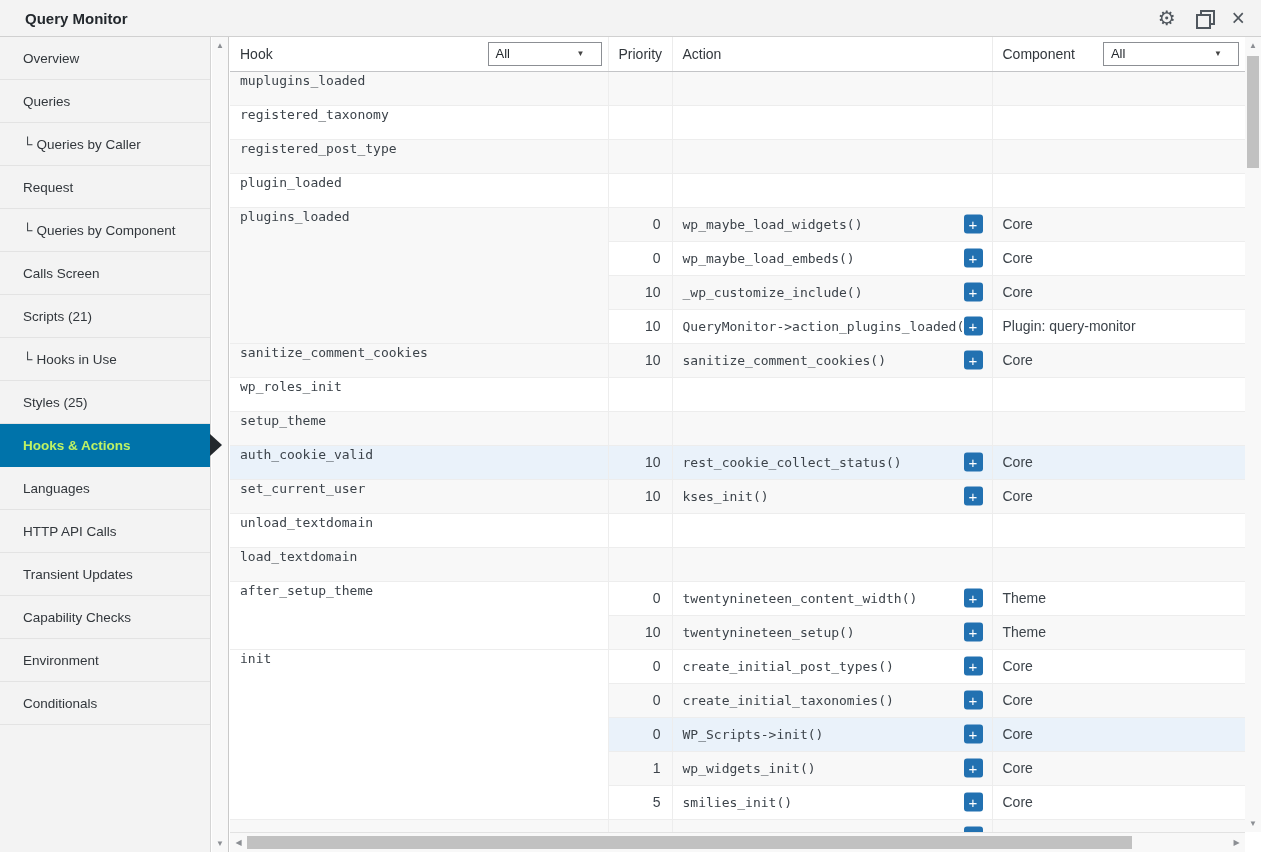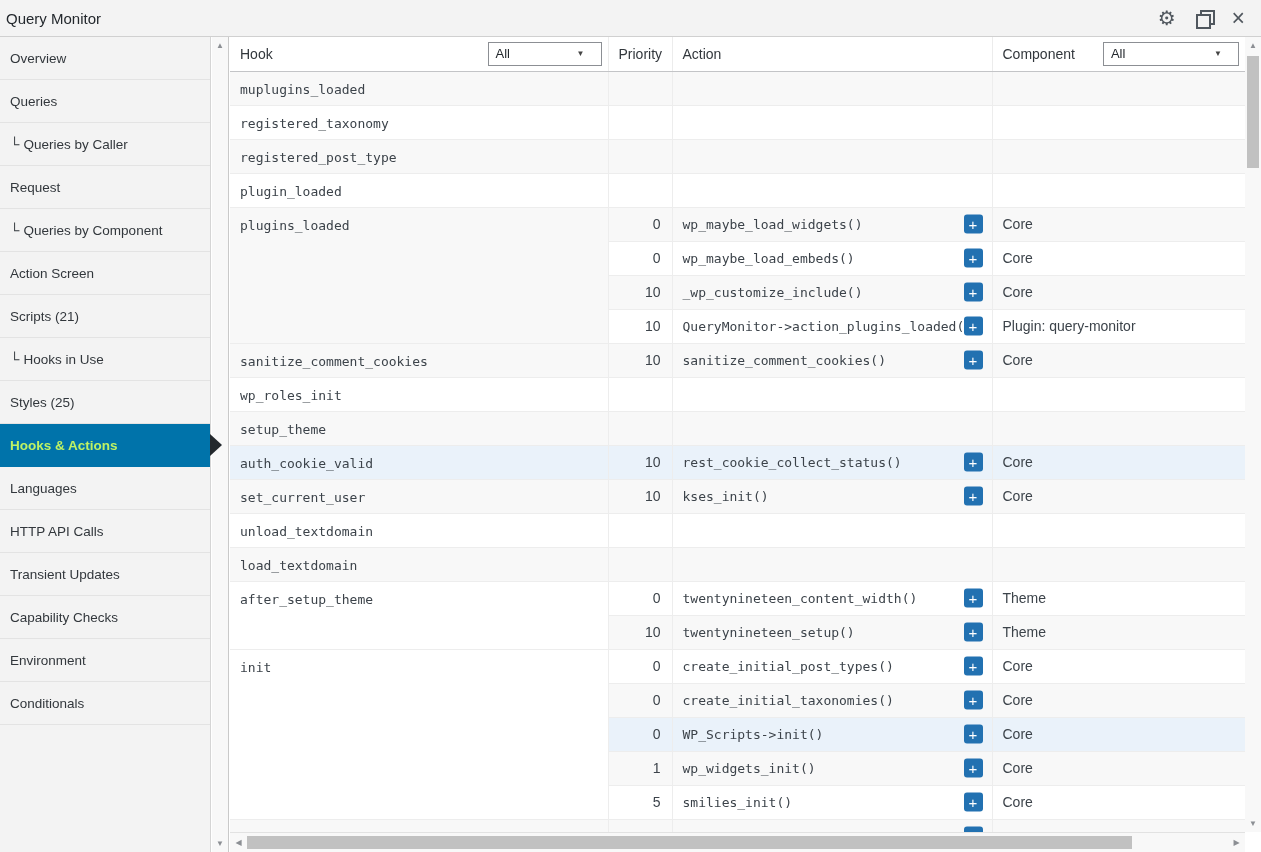--- a/index.html
+++ b/index.html
@@ -9,36 +9,36 @@
     background:#fff; color:#32373c; position:relative;
   }
   code { font-family:"DejaVu Sans Mono", monospace; font-size:13px; color:#3c434a; }
 
   
   .titlebar {
     position:absolute; left:0; top:0; width:100%; height:37px;
     background:#f3f3f3; border-bottom:1px solid #d0d0d0;
     display:flex; align-items:center; z-index:10;
   }
-  .titlebar-title { font-size:15px; color:#23282d; padding-left:6px; font-weight:400; }
+  .titlebar-title { font-size:15px; color:#23282d; padding-left:25px; font-weight:700; }
   .titlebar-icons { margin-left:auto; display:flex; align-items:center; gap:20px; padding-right:16px; }
   .gear-icon { font-size:20px; color:#50575e; line-height:1; cursor:pointer; }
   .popout-icon { position:relative; width:16px; height:16px; cursor:pointer; }
   .popout-icon::before { content:""; position:absolute; top:0; left:4px; width:11px; height:11px; border:2px solid #50575e; }
   .popout-icon::after  { content:""; position:absolute; top:4px; left:0; width:11px; height:11px; border:2px solid #50575e; background:#f3f3f3; }
   .close-icon { font-size:23px; color:#50575e; line-height:16px; cursor:pointer; }
 
   
   .sidebar {
     position:absolute; left:0; top:37px; bottom:0; width:211px;
     background:#f3f3f3; border-right:1px solid #d5d5d5; z-index:3; overflow:visible;
   }
   .menu-item {
     display:block; position:relative; width:100%; height:43px; line-height:42px;
-    padding:0 10px; text-align:left; border:0; border-bottom:1px solid #e3e3e3;
+    padding:0 23px; text-align:left; border:0; border-bottom:1px solid #e3e3e3;
     background:#f3f3f3; color:#32373c; font:13.5px "Liberation Sans", sans-serif;
     cursor:pointer; white-space:nowrap; overflow:visible;
   }
   .menu-item.selected { background:var(--accent,#0073aa); color:#bef264; font-weight:700; border-bottom-color:var(--accent,#0073aa); }
   .sel-arrow {
     position:absolute; right:-12px; top:50%; margin-top:-11px; width:0; height:0;
     border-top:11px solid transparent; border-bottom:11px solid transparent;
     border-left:12px solid #23282d; z-index:6;
   }
   .child-prefix { margin-right:4px; }
@@ -73,21 +73,21 @@
   .filter-component { width:150px; }
 
   tbody td {
     height:34px; border-bottom:1px solid #ededed; border-right:1px solid #ededed;
     padding:0 10px; font-size:14px; color:#3c434a; background:#fff; vertical-align:middle;
     overflow:hidden; white-space:nowrap;
   }
   tbody td:last-child { border-right:0; }
   tr.alt td { background:var(--alt,#f8f8f8); }
   tr.hl td  { background:var(--hl,#eaf2fa); }
-  td.col-hook { vertical-align:top; padding-top:9px; }
+  td.col-hook { vertical-align:top; }
   td.col-priority { text-align:right; padding-right:11px; }
   td.col-action { position:relative; padding-right:34px;margin-top:24px; }
   .expand-btn {
     position:absolute; right:9px; top:50%; transform:translateY(-50%);
     width:19px; height:19px; border:0; border-radius:3px; padding:0;
     background:var(--btn,#2271b1); color:#fff; font-size:15px; line-height:18px; text-align:center; cursor:pointer;
     font-family:"Liberation Sans", sans-serif;
   }
 
   
@@ -119,21 +119,21 @@
     <span class="close-icon">×</span>
   </div>
 </header>
 
 <nav class="sidebar">
     <button class="menu-item"><span>Overview</span></button>
     <button class="menu-item"><span>Queries</span></button>
     <button class="menu-item"><span class="child-prefix">└</span><span>Queries by Caller</span></button>
     <button class="menu-item"><span>Request</span></button>
     <button class="menu-item"><span class="child-prefix">└</span><span>Queries by Component</span></button>
-    <button class="menu-item"><span>Action Screen</span></button>
+    <button class="menu-item"><span>Calls Screen</span></button>
     <button class="menu-item"><span>Scripts (21)</span></button>
     <button class="menu-item"><span class="child-prefix">└</span><span>Hooks in Use</span></button>
     <button class="menu-item"><span>Styles (25)</span></button>
     <button class="menu-item selected"><span>Hooks &amp; Actions</span><span class="sel-arrow"></span></button>
     <button class="menu-item"><span>Languages</span></button>
     <button class="menu-item"><span>HTTP API Calls</span></button>
     <button class="menu-item"><span>Transient Updates</span></button>
     <button class="menu-item"><span>Capability Checks</span></button>
     <button class="menu-item"><span>Environment</span></button>
     <button class="menu-item"><span>Conditionals</span></button>

